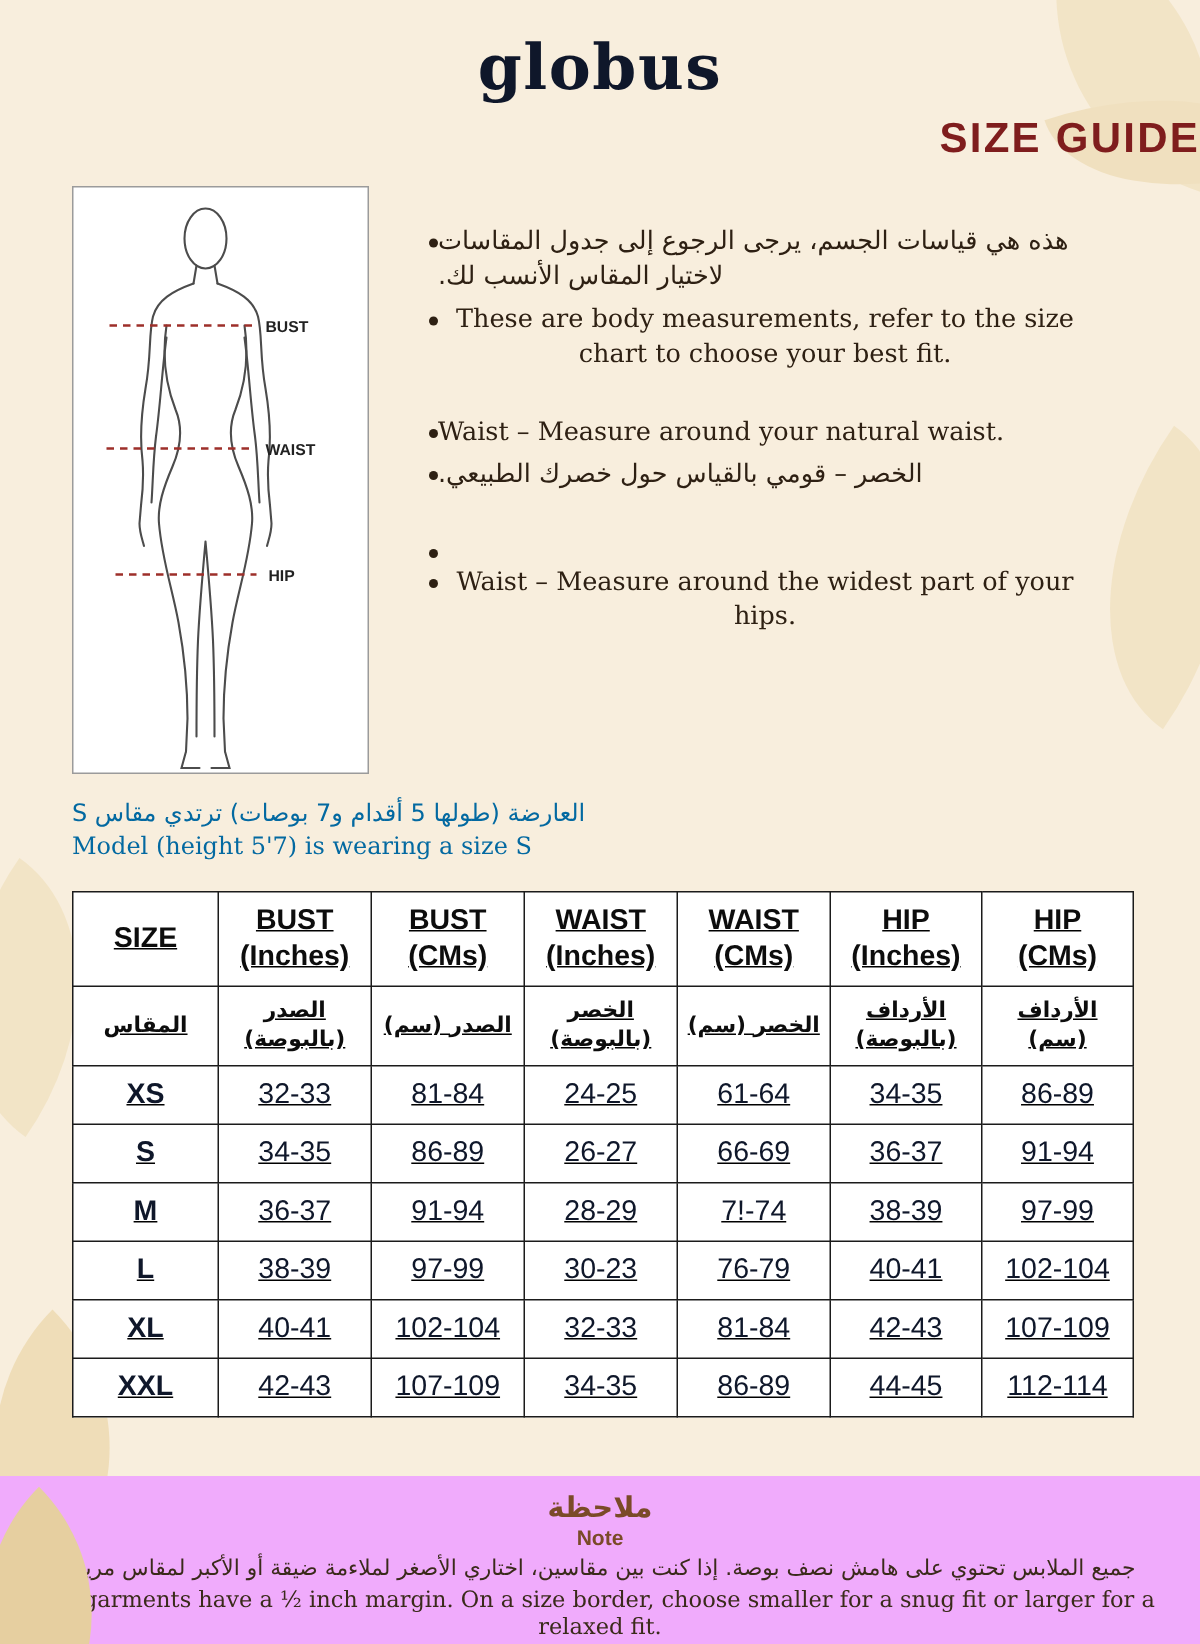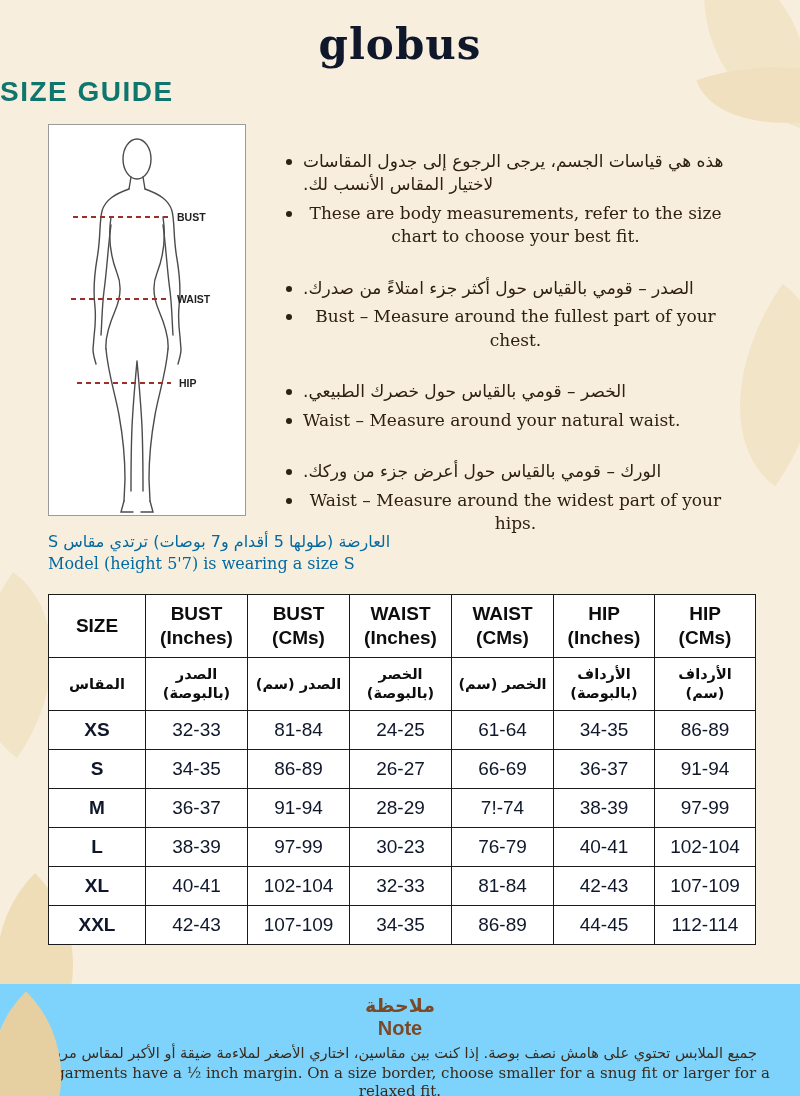--- a/index.html
+++ b/index.html
@@ -20,71 +20,71 @@
   .leaf-l{left:-40px;top:590px;width:110px;height:150px;border-radius:0 100% 0 100%;transform:rotate(215deg);}
   .leaf-bl{left:-30px;top:900px;width:130px;height:130px;border-radius:0 100% 0 100%;transform:rotate(225deg);background:#efddb8;}
 
   
   .logo{
     position:absolute;top:20px;left:0;width:800px;text-align:center;
     font-family:"DejaVu Serif", serif;font-size:42px;font-weight:700;
     color:#0f172a;letter-spacing:1px;z-index:2;
   }
   .guide-title{
-    position:absolute;top:76px;left:0;width:800px;text-align:left;
+    position:absolute;top:76px;left:0;width:800px;text-align:right;
     font-family:"Liberation Sans", sans-serif;font-size:28px;font-weight:800;
-    color:#0f766e;letter-spacing:1.5px;z-index:2;
+    color:#7f1d1d;letter-spacing:1.5px;z-index:2;
   }
 
   
   .figure-box{
     position:absolute;left:48px;top:124px;width:196px;height:390px;
     background:#ffffff;border:1px solid #9b9b9b;z-index:2;
   }
   .figure-box svg{display:block;}
   .body-line{fill:none;stroke:#4c4c4c;stroke-width:1.4;stroke-linecap:round;}
   .dash-line{stroke:#9d2f2a;stroke-width:1.8;stroke-dasharray:5 4;}
   .fig-label{font-family:"Liberation Sans", sans-serif;font-size:10.5px;font-weight:bold;fill:#222;}
 
   
   .bullets{position:absolute;left:286px;top:150px;width:442px;z-index:2;}
   .b-group{margin-bottom:28px;}
-  .b-item{display:flex;gap:11px;margin-bottom:5px;font-size:17px;color:#2e2013;line-height:1.38;}
+  .b-item{display:flex;margin-bottom:5px;font-size:17px;color:#2e2013;line-height:1.38;}
   .dot{width:6px;height:6px;border-radius:50%;background:#2e2013;margin-top:9px;flex:0 0 6px;}
   .b-text{display:block;text-align:center;}
   .ar{font-family:"DejaVu Sans","Liberation Sans",sans-serif;direction:rtl;text-align:left;}
   .en{font-family:"DejaVu Serif", serif;}
 
   
   .model-note{position:absolute;left:48px;top:532px;width:480px;z-index:2;color:#0369a1;}
   .model-note .ar{font-size:16px;margin-bottom:3px;}
   .model-note .en{font-size:16px;}
 
   
-  .size-table-wrap{position:absolute;left:48px;top:594px;z-index:2;}
+  .size-table-wrap{position:absolute;left:48px;top:594px;z-index:2;text-decoration:underline;}
   table{border-collapse:collapse;background:#ffffff;table-layout:fixed;
         font-family:"Liberation Sans", sans-serif;}
   th,td{border:1.5px solid #1b1b1b;text-align:center;vertical-align:middle;padding:0 2px;}
   th{white-space:pre-line;}
   .hdr-en th{height:62px;font-size:19px;font-weight:bold;color:#0d0d0d;line-height:1.25;}
   .hdr-ar th{height:52px;font-size:14.5px;font-weight:bold;color:#0d0d0d;line-height:1.3;
              font-family:"DejaVu Sans","Liberation Sans",sans-serif;}
   td{height:38px;font-size:19px;color:#0f172a;}
   td.size-cell{font-weight:bold;}
 
   
   .note-band{
     position:absolute;left:0;bottom:0;width:800px;height:112px;
-    background:#7dd3fc;z-index:1;text-align:center;overflow:hidden;
+    background:#f0abfc;z-index:1;text-align:center;overflow:hidden;
   }
   .note-leaf{position:absolute;left:-34px;bottom:-40px;width:120px;height:120px;
     background:#e6cfa0;border-radius:0 100% 0 100%;transform:rotate(45deg);}
   .note-title-ar{margin-top:10px;font-size:19px;font-weight:bold;color:#7a4a28;
     font-family:"DejaVu Sans","Liberation Sans",sans-serif;}
-  .note-title-en{font-size:20px;font-weight:bold;color:#7a4a28;
+  .note-title-en{font-size:14px;font-weight:bold;color:#7a4a28;
     font-family:"Liberation Sans", sans-serif;margin-top:1px;}
   .note-body-ar{font-size:14.5px;color:#3a2a1a;margin-top:5px;
     font-family:"DejaVu Sans","Liberation Sans",sans-serif;}
   .note-body-en{font-size:15px;color:#3a2a1a;margin-top:3px;
     font-family:"DejaVu Serif", serif;}
 </style>
 </head>
 <body>
 
 <div class="page">
@@ -137,41 +137,30 @@
         <span class="b-text ar" dir="rtl">هذه هي قياسات الجسم، يرجى الرجوع إلى جدول المقاسات لاختيار المقاس الأنسب لك.</span>
       </div>
       <div class="b-item">
         <span class="dot"></span>
         <span class="b-text en">These are body measurements, refer to the size chart to choose your best fit.</span>
       </div>
     </div>
     <div class="b-group">
       <div class="b-item">
         <span class="dot"></span>
-        <span class="b-text ar" dir="rtl">الصدر – قومي بالقياس حول أكثر جزء امتلاءً من صدرك.</span>
-      </div>
-      <div class="b-item">
-        <span class="dot"></span>
-        <span class="b-text en">Bust – Measure around the fullest part of your chest.</span>
+        <span class="b-text en">Waist – Measure around your natural waist.</span>
+      </div>
+      <div class="b-item">
+        <span class="dot"></span>
+        <span class="b-text ar" dir="rtl">الخصر – قومي بالقياس حول خصرك الطبيعي.</span>
       </div>
     </div>
     <div class="b-group">
       <div class="b-item">
         <span class="dot"></span>
-        <span class="b-text ar" dir="rtl">الخصر – قومي بالقياس حول خصرك الطبيعي.</span>
-      </div>
-      <div class="b-item">
-        <span class="dot"></span>
-        <span class="b-text en">Waist – Measure around your natural waist.</span>
-      </div>
-    </div>
-    <div class="b-group">
-      <div class="b-item">
-        <span class="dot"></span>
-        <span class="b-text ar" dir="rtl">الورك – قومي بالقياس حول أعرض جزء من وركك.</span>
       </div>
       <div class="b-item">
         <span class="dot"></span>
         <span class="b-text en">Waist – Measure around the widest part of your hips.</span>
       </div>
     </div>
   </div>
 
   <div class="model-note">
     <div class="ar" dir="rtl">العارضة (طولها 5 أقدام و7 بوصات) ترتدي مقاس S</div>

